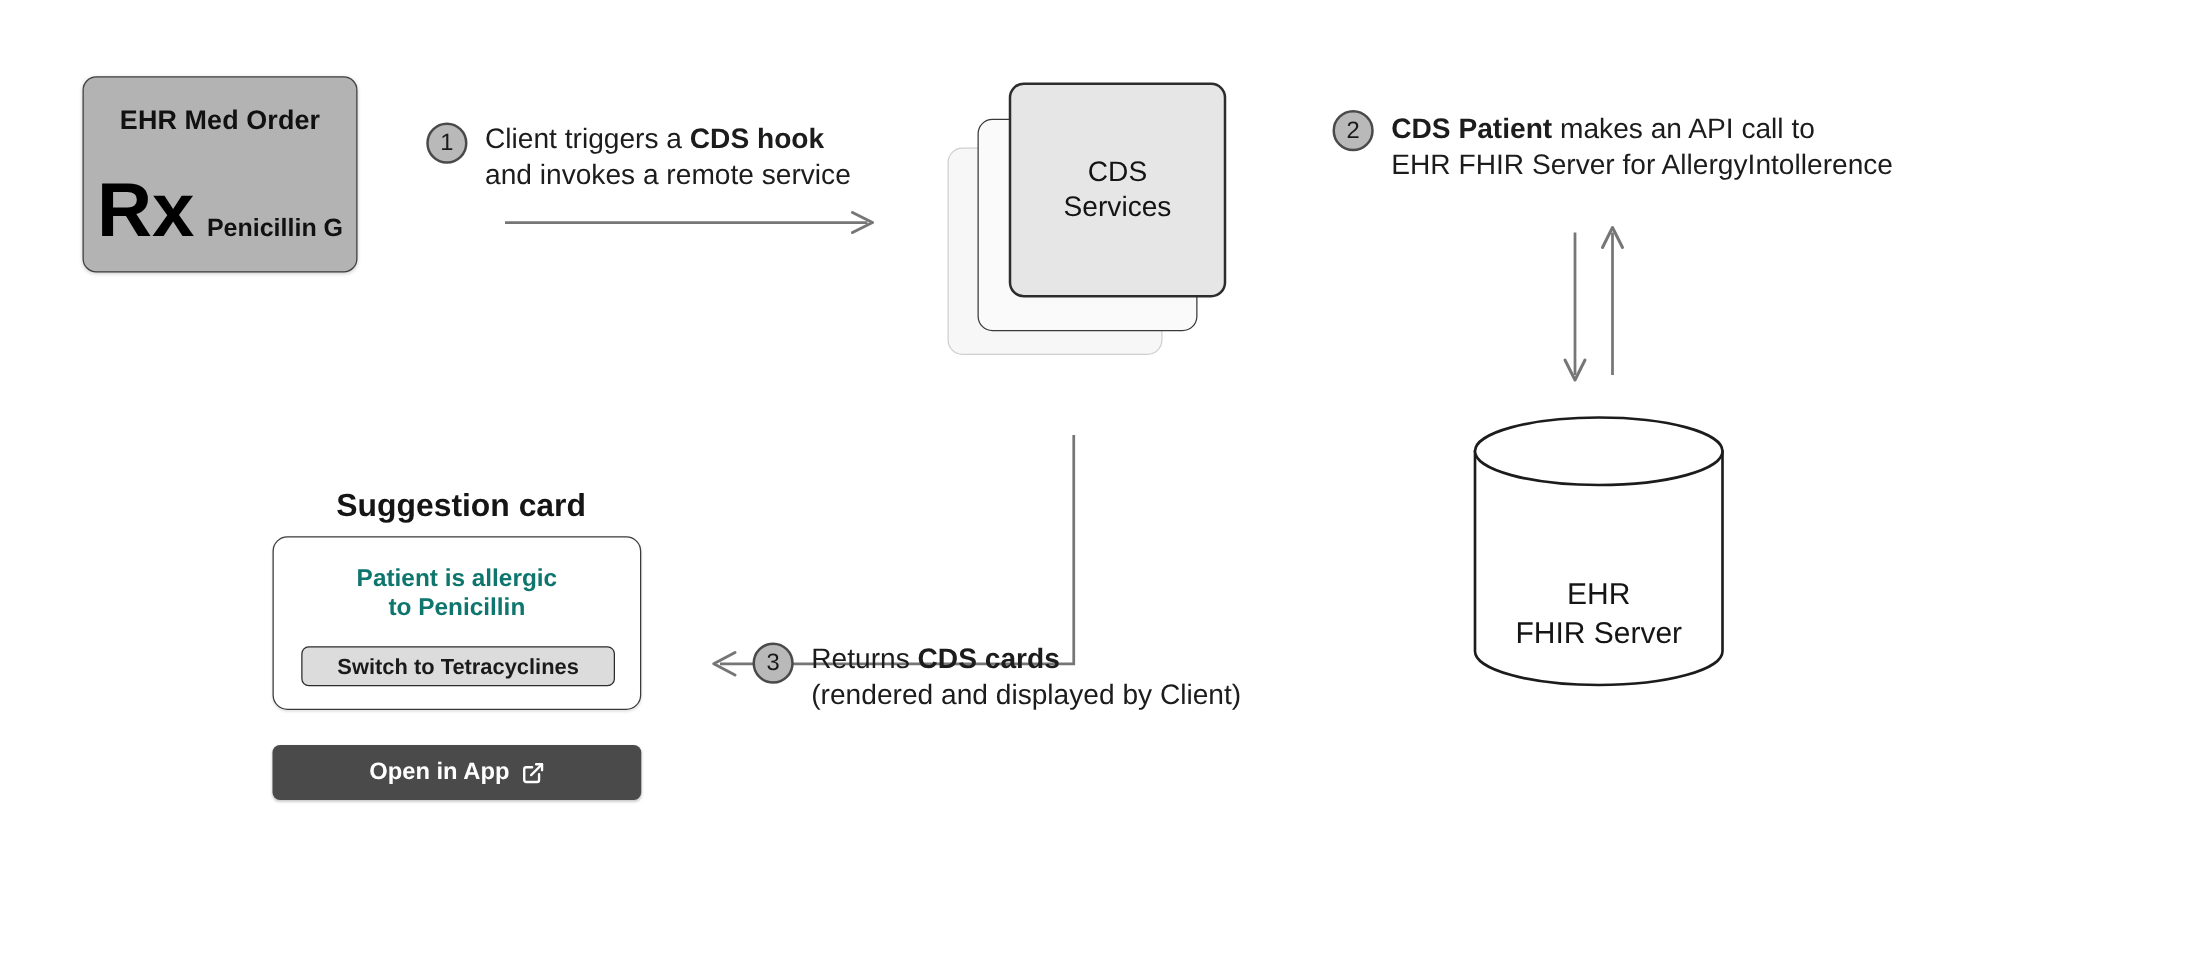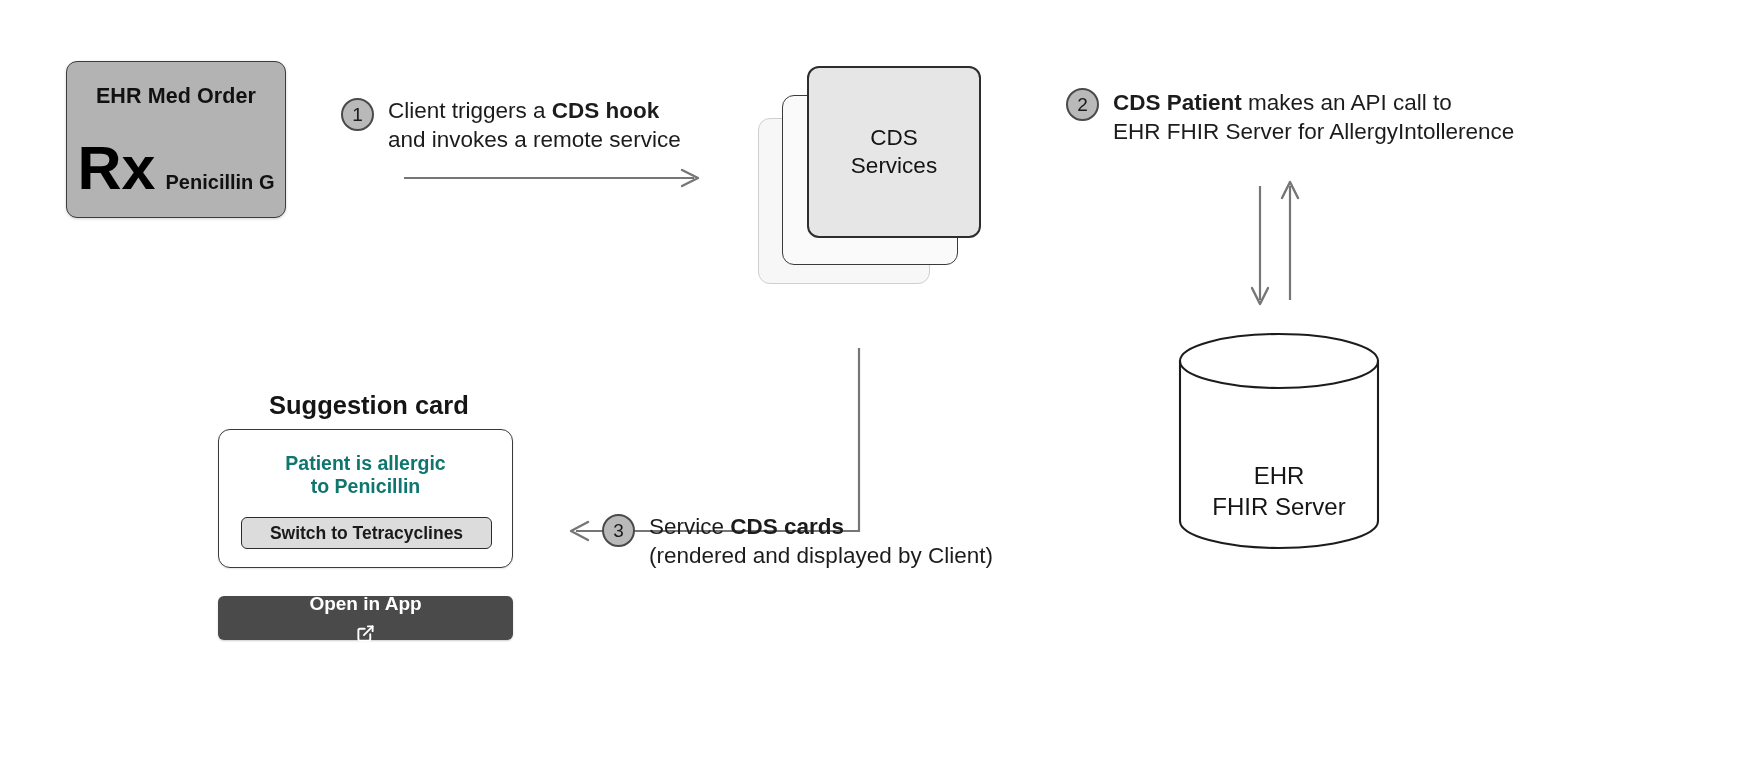--- a/index.html
+++ b/index.html
@@ -250,21 +250,20 @@
     border-radius: 6px;
     display: flex;
     align-items: center;
     justify-content: center;
     gap: 9px;
     color: #ffffff;
     font-size: 19px;
     font-weight: bold;
     cursor: pointer;
     box-shadow: 0 1px 2px rgba(0,0,0,.2);
-    flex-direction: column;
   }
   #open-in-app .ext-icon { display: flex; align-items: center; }
 </style>
 </head>
 <body>
 
 <div id="canvas">
 
   <div id="ehr-med-order">
     <div class="mo-title">EHR Med Order</div>
@@ -349,18 +348,18 @@
         <path d="M18 13v6a2 2 0 0 1-2 2H5a2 2 0 0 1-2-2V8a2 2 0 0 1 2-2h6"></path>
         <polyline points="15 3 21 3 21 9"></polyline>
         <line x1="10" y1="14" x2="21" y2="3"></line>
       </svg>
     </span>
   </div>
 
   <div class="step" id="step-3">
     <div class="step-badge">3</div>
     <div class="step-text">
-      <div><span>Service </span><b>CDS cards</b><span></span></div>
+      <div><span>Returns </span><b>CDS cards</b><span></span></div>
       <div>(rendered and displayed by Client)</div>
     </div>
   </div>
 
 </div>
 
 </body></html>

